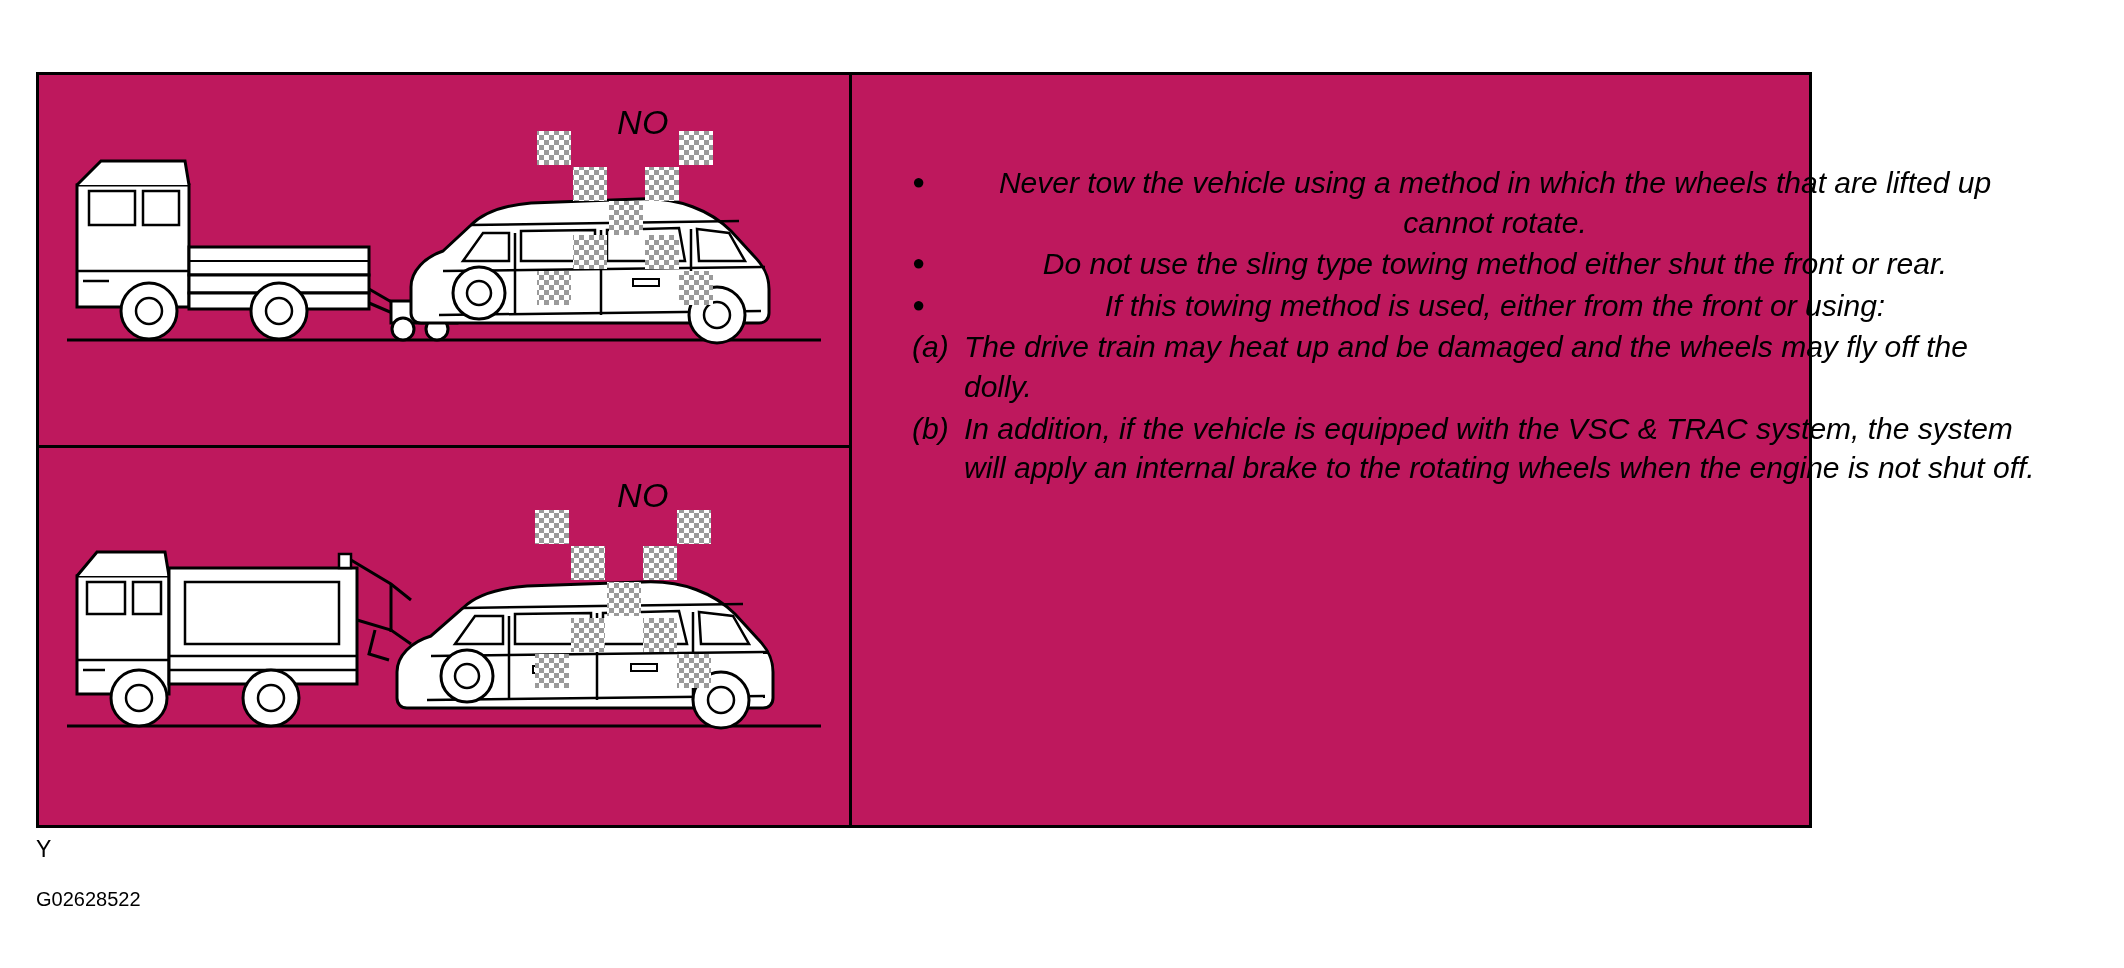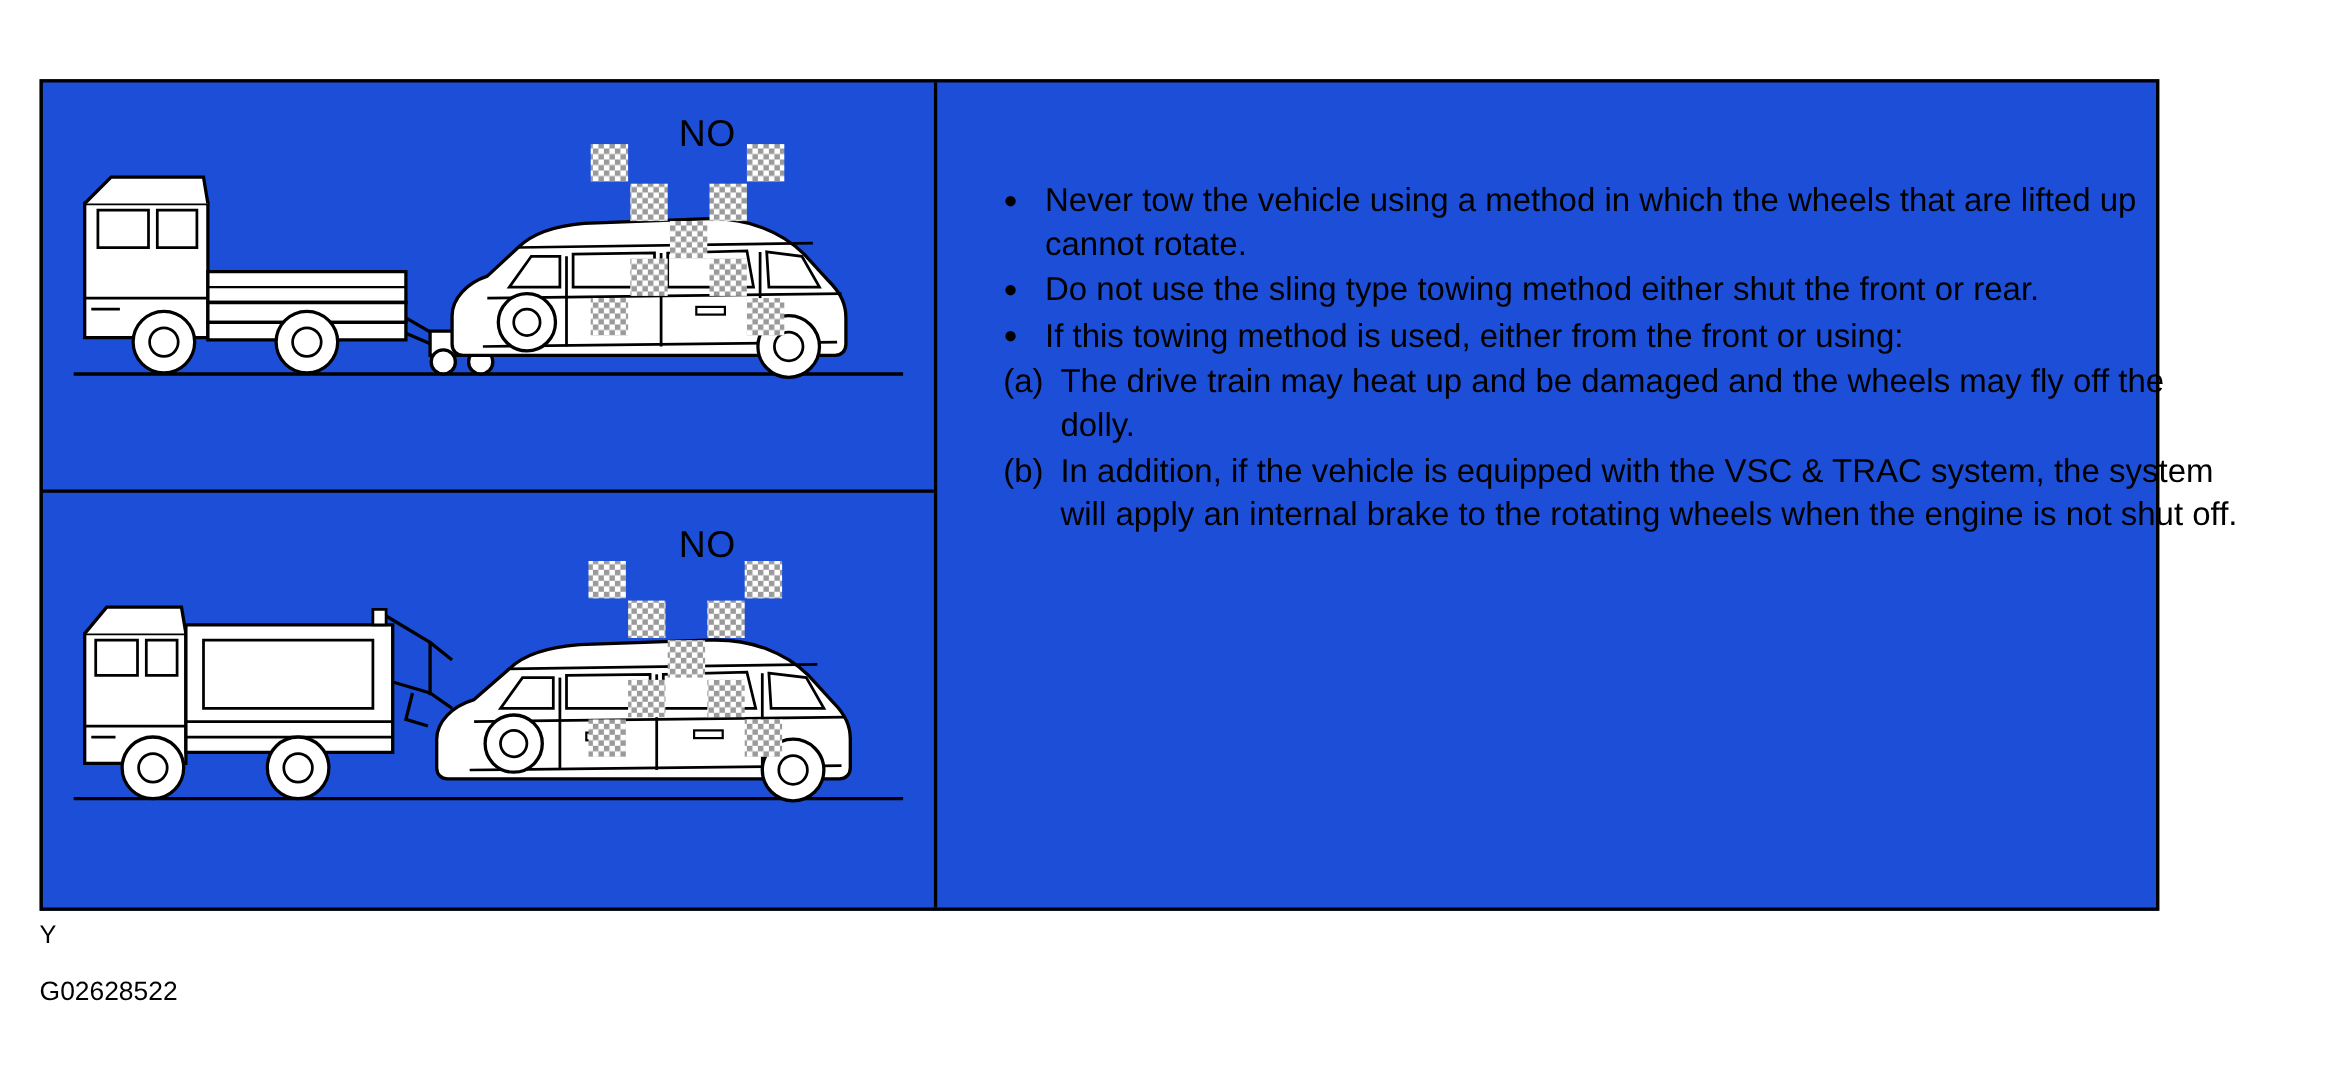--- a/index.html
+++ b/index.html
@@ -21,25 +21,26 @@
     left: 0; top: 0;
     width: 2124px;
     height: 968px;
   }
 
   
   .figure-box {
     position: absolute;
     left: 36px;
     top: 72px;
-    width: 1927px;
+    width: 1776px;
     height: 756px;
     border: 3px solid #000;
     box-sizing: border-box;
-    background: #1d4ed8;
+    background: #be185d;
+    font-style: italic;
   }
 
   
   .v-divider {
     position: absolute;
     left: 810px;
     top: 0;
     width: 3px;
     height: 100%;
     background: #000;
@@ -109,20 +110,21 @@
   }
   .bullet-mark {
     flex: 0 0 auto;
     width: 38px;
     text-align: left;
     font-size: 22px;
     line-height: 1.72;
   }
   .bullet-text {
     flex: 1 1 auto;
+    text-align: center;
   }
 
   .lettered-line {
     display: flex;
     align-items: flex-start;
     font-size: 30px;
     line-height: 1.32;
     margin-bottom: 2px;
   }
   .letter-mark {
@@ -134,21 +136,21 @@
     flex: 1 1 auto;
   }
 
   .caption {
     position: absolute;
     left: 36px;
     font-size: 23px;
     font-family: "Liberation Sans", sans-serif;
   }
   .caption-y { top: 836px; }
-  .caption-code { top: 888px; font-size: 24px; }
+  .caption-code { top: 888px; font-size: 20px; }
 </style>
 </head>
 <body>
 
 <div class="page">
 
   <div class="figure-box">
 
     <div class="illus-col">
 

